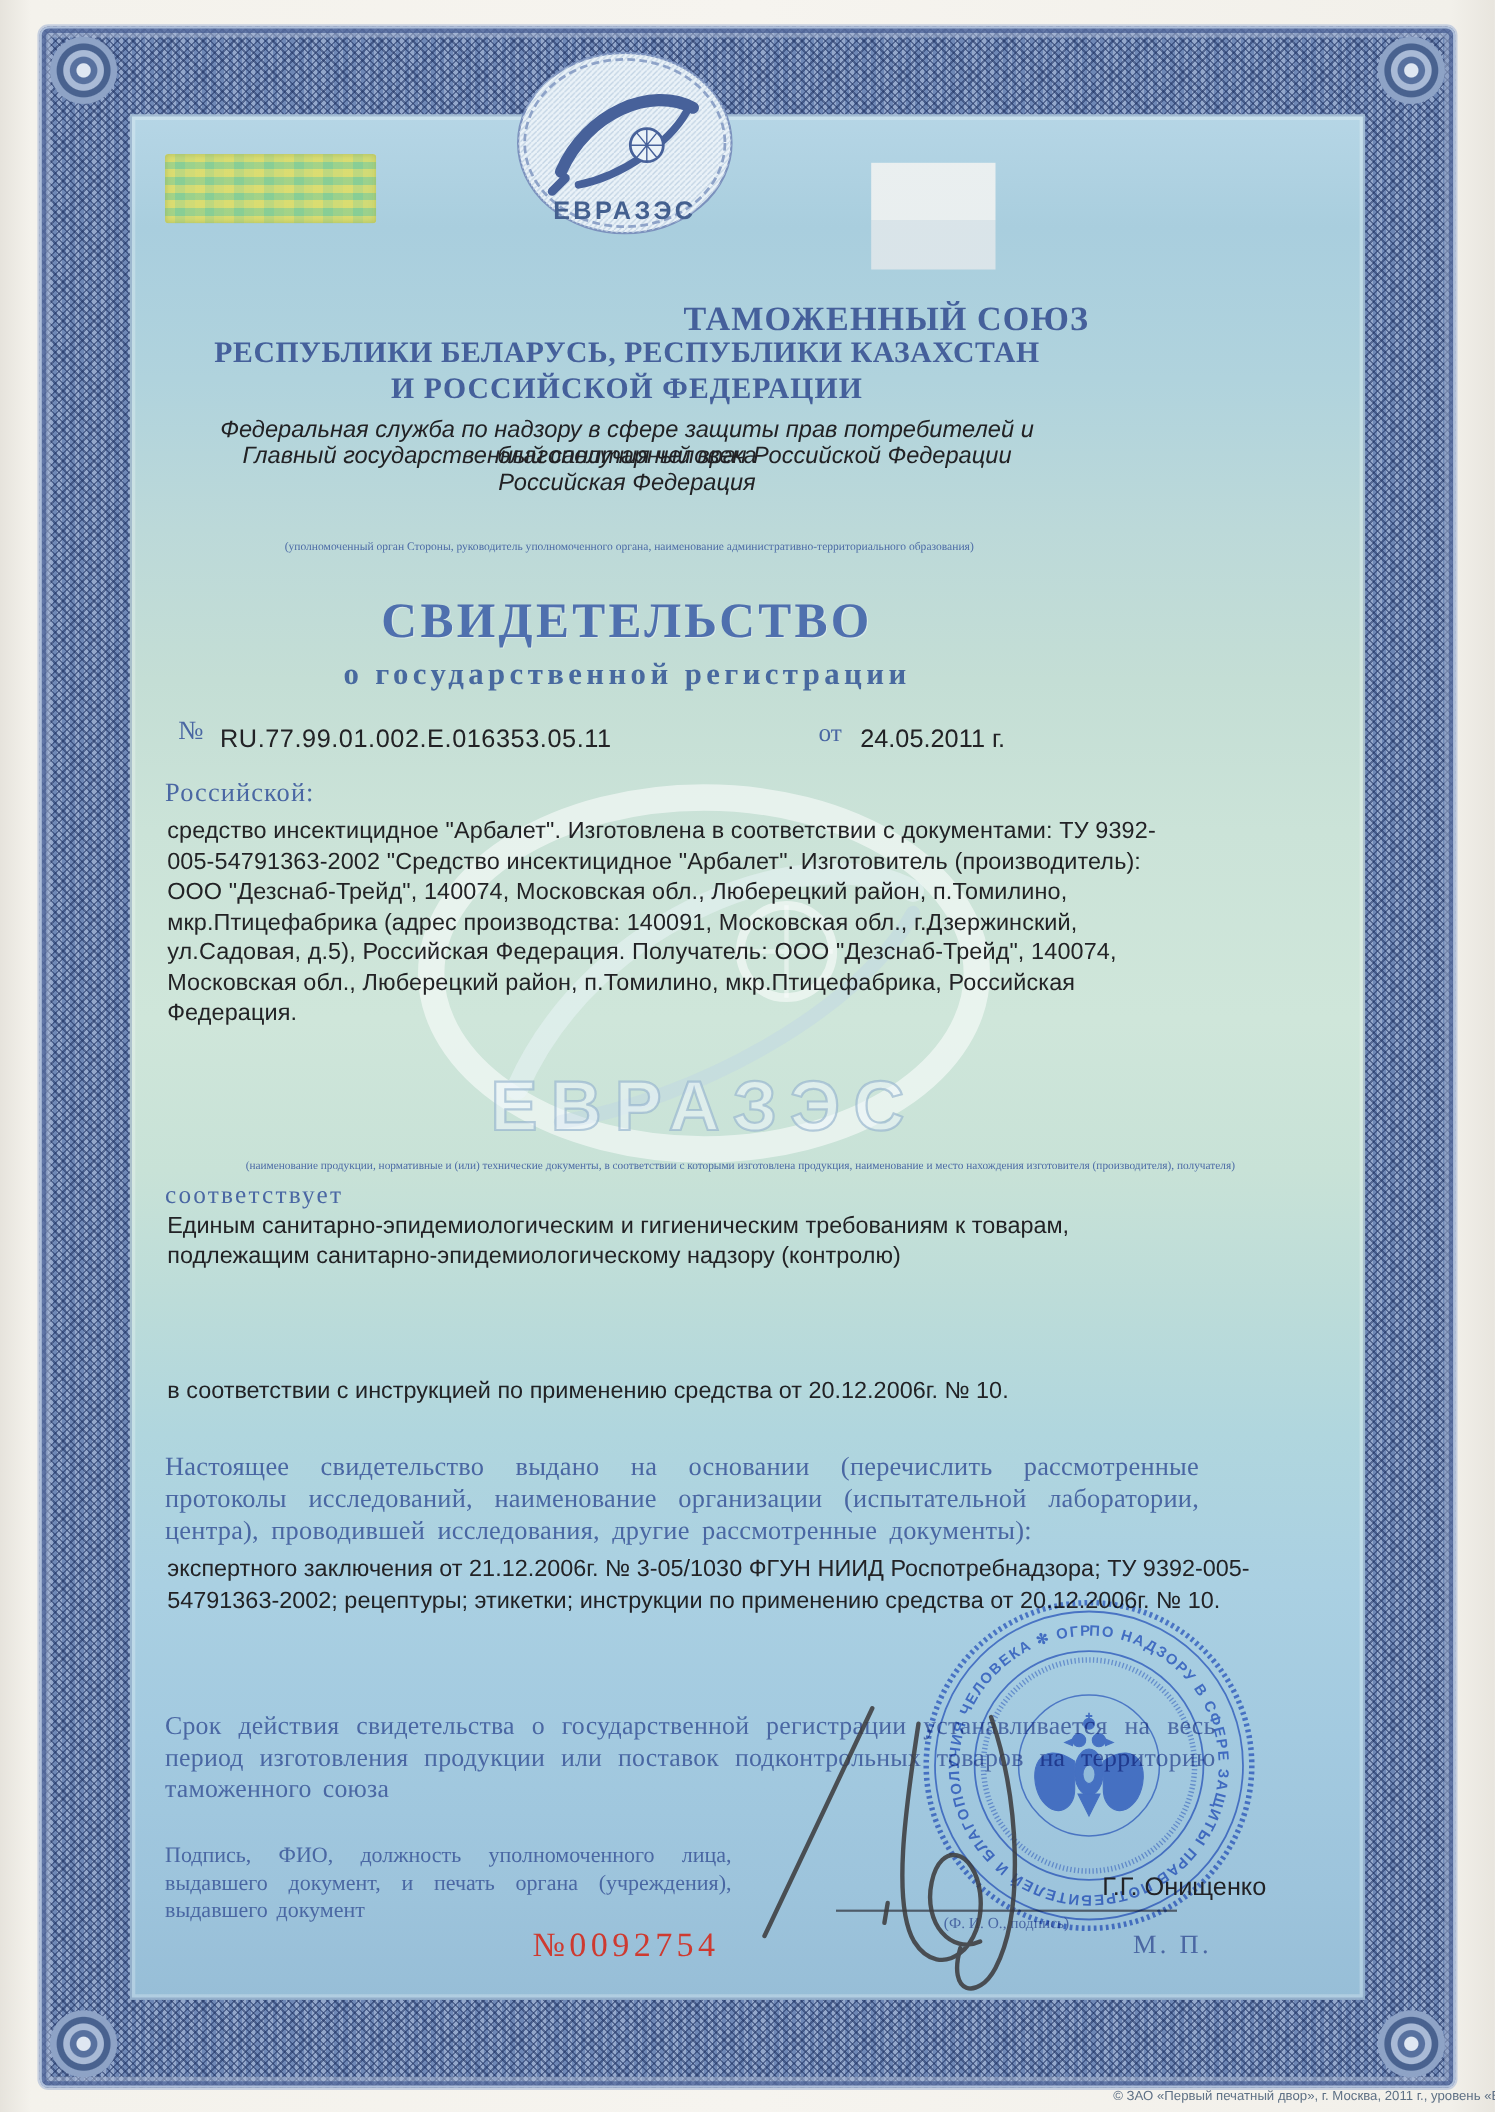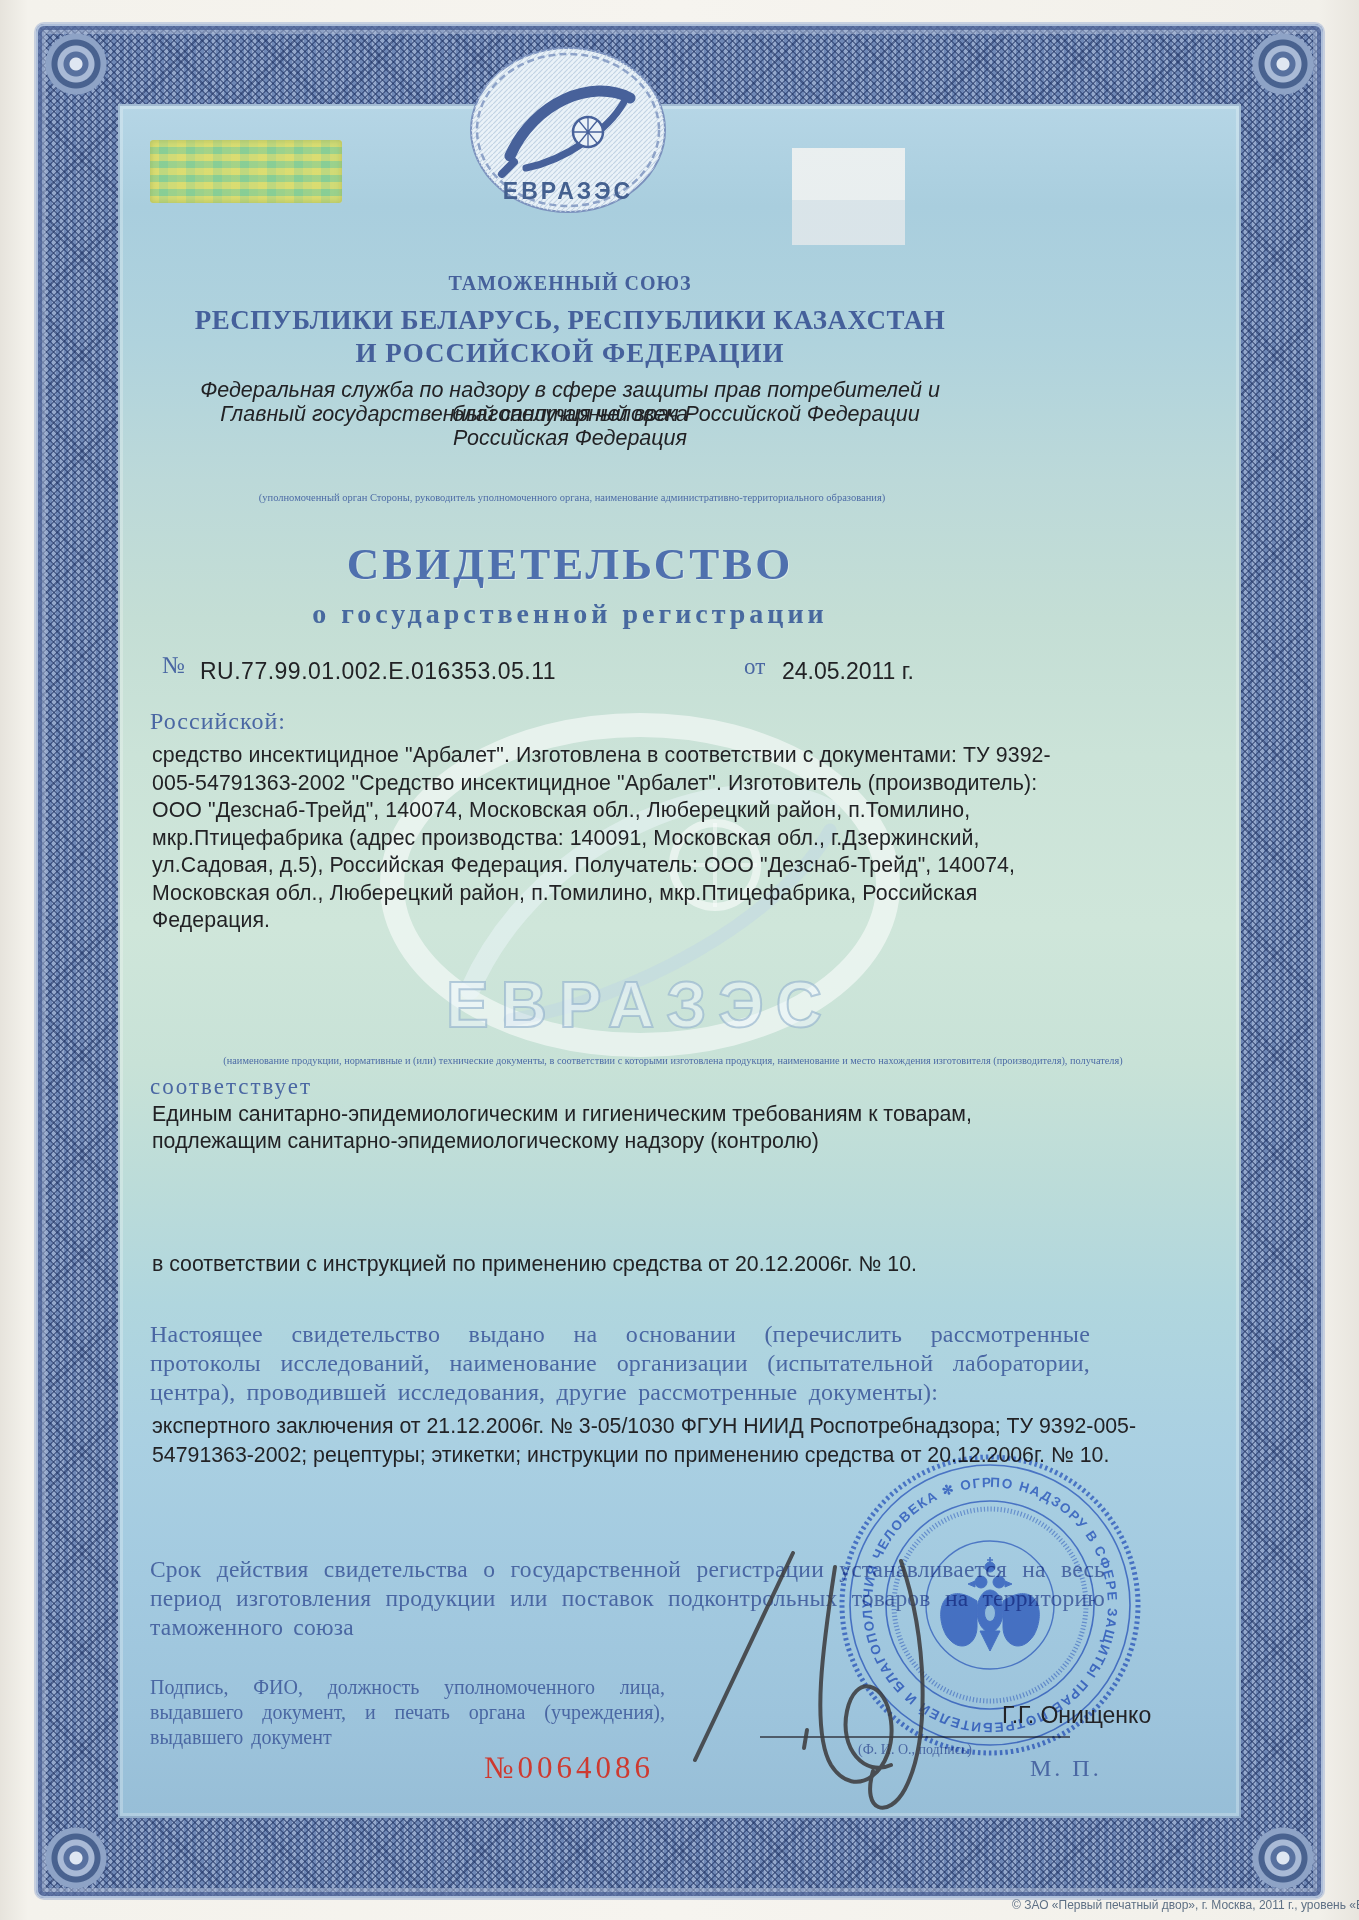--- a/index.html
+++ b/index.html
@@ -36,21 +36,21 @@
   .center{text-align:center;}
   .just{text-align:justify;}
   #holo{position:absolute;left:150px;top:140px;width:192px;height:63px;z-index:3;border-radius:3px;opacity:.9;
     background:
       repeating-linear-gradient(0deg, rgba(235,225,95,.55) 0 7px, rgba(125,205,140,.55) 7px 14px),
       repeating-linear-gradient(90deg, #d2dc6e 0 9px, #8ecf8f 9px 18px, #bcd87a 18px 27px);
     box-shadow:inset 0 0 6px rgba(120,150,60,.5);}
   #blankbox{position:absolute;left:792px;top:148px;width:113px;height:97px;z-index:3;
     background:linear-gradient(180deg,#f4f4f2 0 54%,#e2e8eb 54% 100%);opacity:.85;}
   
-  #h1{left:150px;top:272px;width:840px;font-size:20px;font-weight:bold;color:#45609b;letter-spacing:1px;}
+  #h1{left:150px;top:272px;width:840px;font-size:31px;font-weight:bold;color:#45609b;letter-spacing:1px;text-align:right;}
   #h2{left:150px;top:305px;width:840px;font-size:27px;font-weight:bold;color:#45609b;letter-spacing:.5px;}
   #h3{left:150px;top:338px;width:840px;font-size:27px;font-weight:bold;color:#45609b;letter-spacing:1px;}
   .agency{left:150px;width:840px;font-size:21.5px;line-height:24px;font-style:italic;}
   #fn1{left:152px;top:492px;width:840px;font-size:10.5px;color:#4d6ca6;}
   #title-main{left:150px;top:538px;width:840px;font-size:45px;font-weight:bold;color:#4f70ae;letter-spacing:3px;text-shadow:1px 1px 0 rgba(255,255,255,.35);}
   #title-sub{left:150px;top:598px;width:840px;font-size:28px;font-weight:bold;color:#48699f;letter-spacing:4px;}
   #regno-label{left:162px;top:652px;font-size:24px;}
   #regno{left:200px;top:658px;font-size:23px;letter-spacing:.5px;}
   #regdate-label{left:744px;top:654px;font-size:23px;text-align:right;}
   #regdate{left:782px;top:658px;font-size:23px;text-align:right;}
@@ -148,21 +148,21 @@
   <div class="abs sansblack" id="compliance-text">Единым санитарно-эпидемиологическим и гигиеническим требованиям к товарам, подлежащим санитарно-эпидемиологическому надзору (контролю)</div>
 
   <div class="abs sansblack" id="instr">в соответствии с инструкцией по применению средства от 20.12.2006г. № 10.</div>
 
   <div class="abs serifblue just" id="basis-lead">Настоящее свидетельство выдано на основании (перечислить рассмотренные протоколы исследований, наименование организации (испытательной лаборатории, центра), проводившей исследования, другие рассмотренные документы):</div>
   <div class="abs sansblack" id="basis-text">экспертного заключения от 21.12.2006г. № 3-05/1030 ФГУН НИИД Роспотребнадзора; ТУ 9392-005-54791363-2002; рецептуры; этикетки; инструкции по применению средства от 20.12.2006г. № 10.</div>
 
   <div class="abs serifblue just" id="validity">Срок действия свидетельства о государственной регистрации устанавливается на весь период изготовления продукции или поставок подконтрольных товаров на территорию таможенного союза</div>
 
   <div class="abs serifblue just" id="sigcap">Подпись, ФИО, должность уполномоченного лица, выдавшего документ, и печать органа (учреждения), выдавшего документ</div>
-  <div class="abs" id="serial">№0064086</div>
+  <div class="abs" id="serial">№0092754</div>
   <div class="abs" id="signline"></div>
   <div class="abs center" id="signline-cap">(Ф. И. О., подпись)</div>
   <div class="abs sansblack" id="signer">Г.Г. Онищенко</div>
   <div class="abs serifblue" id="sealmark">М. П.</div>
 
   <svg id="stamp" viewBox="0 0 320 320">
     <g fill="none" stroke="#2f5fd0">
       <circle cx="160" cy="160" r="148" stroke-width="5" stroke-dasharray="2.5 3" opacity=".8"></circle>
       <circle cx="160" cy="160" r="140" stroke-width="1.6" opacity=".8"></circle>
       <circle cx="160" cy="160" r="104" stroke-width="1.6" opacity=".8"></circle>

